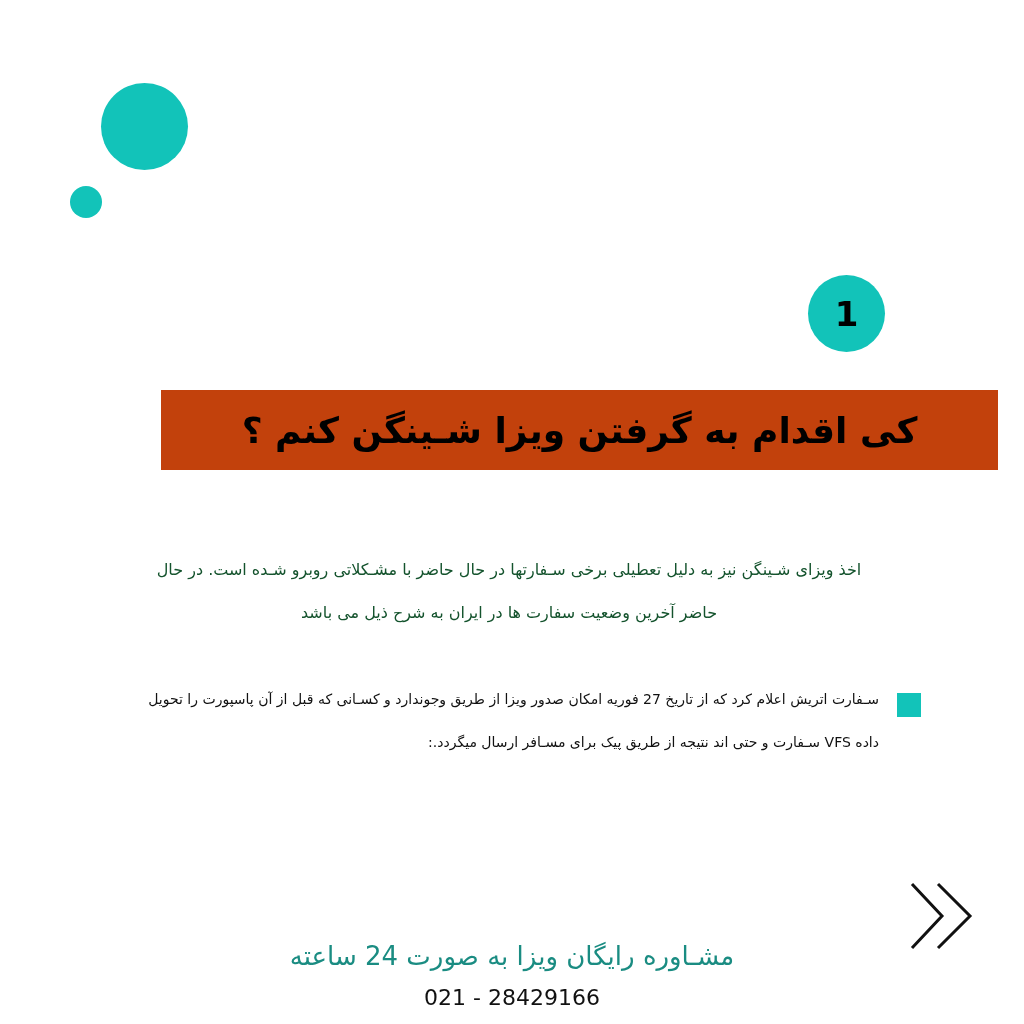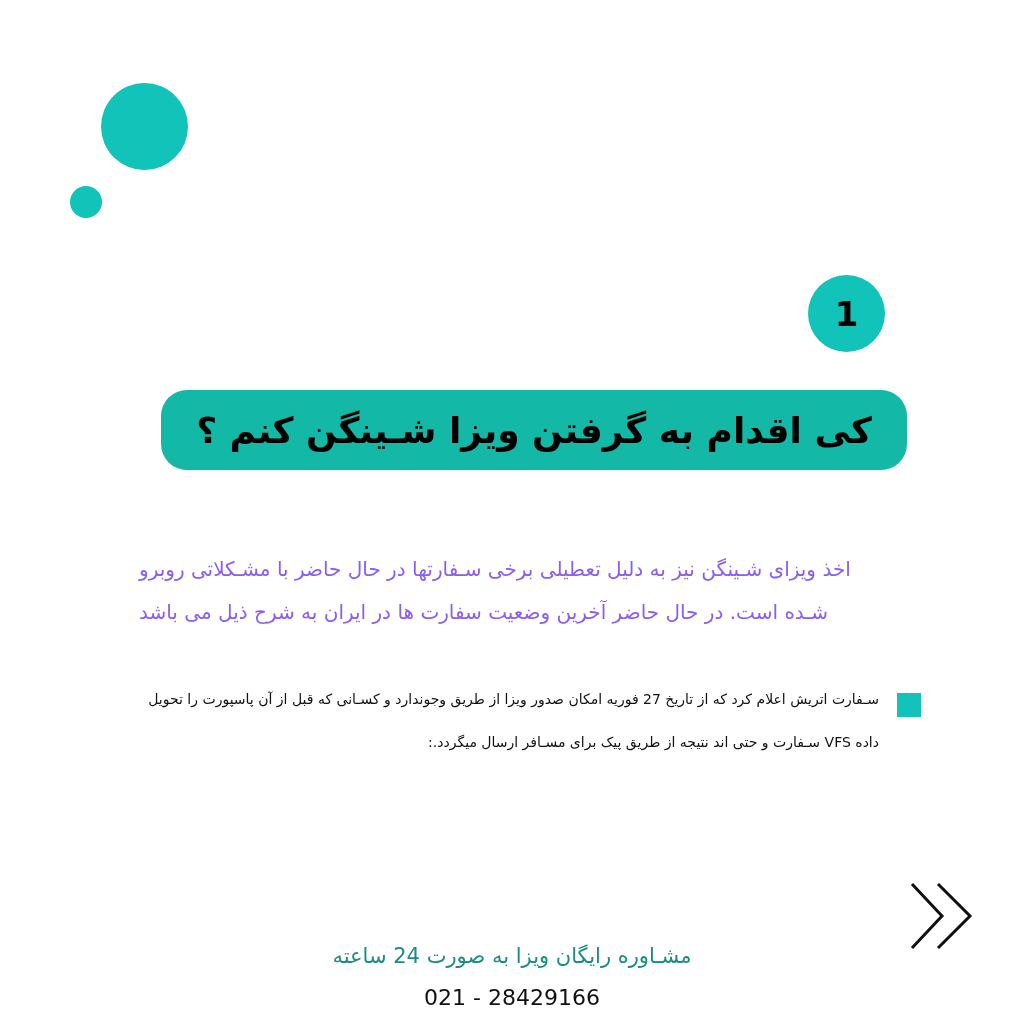--- a/index.html
+++ b/index.html
@@ -36,47 +36,46 @@
       font-family: "DejaVu Sans", sans-serif;
       font-weight: bold;
       font-size: 34px;
       color: #000;
       line-height: 1;
     }
 
     .title-banner {
       position: absolute;
       left: 161px; top: 390px;
-      width: 746px; height: 80px;
-      background: #14b8a6;
+      width: 837px; height: 80px;
+      background: #c2410c;
       display: flex;
       align-items: center;
       justify-content: center;
       direction: rtl;
-      border-radius: 26px;
     }
     .title-banner h1 {
       margin: 0;
       font-family: "DejaVu Sans", sans-serif;
       font-weight: bold;
       font-size: 36px;
       color: #000;
       white-space: nowrap;
     }
 
     .body-text {
       position: absolute;
       right: 145px; top: 548px;
       width: 740px;
       direction: rtl;
-      text-align: left;
+      text-align: center;
       font-family: "DejaVu Sans", sans-serif;
-      font-size: 20px;
+      font-size: 16px;
       line-height: 43px;
-      color: #8b5cf6;
+      color: #14532d;
     }
     .body-text p { margin: 0; }
 
     .bullet-block {
       position: absolute;
       right: 103px; top: 678px;
       width: 790px;
       direction: rtl;
       display: flex;
       align-items: flex-start;
@@ -107,21 +106,21 @@
 
     .footer {
       position: absolute;
       left: 0; right: 0;
       top: 936px;
       text-align: center;
     }
     .footer-cta {
       direction: rtl;
       font-family: "DejaVu Sans", sans-serif;
-      font-size: 21px;
+      font-size: 26px;
       color: #1a8c82;
       line-height: 40px;
     }
     .footer-phone {
       font-family: "DejaVu Sans", sans-serif;
       font-size: 22px;
       color: #111;
       line-height: 44px;
       direction: ltr;
     }

